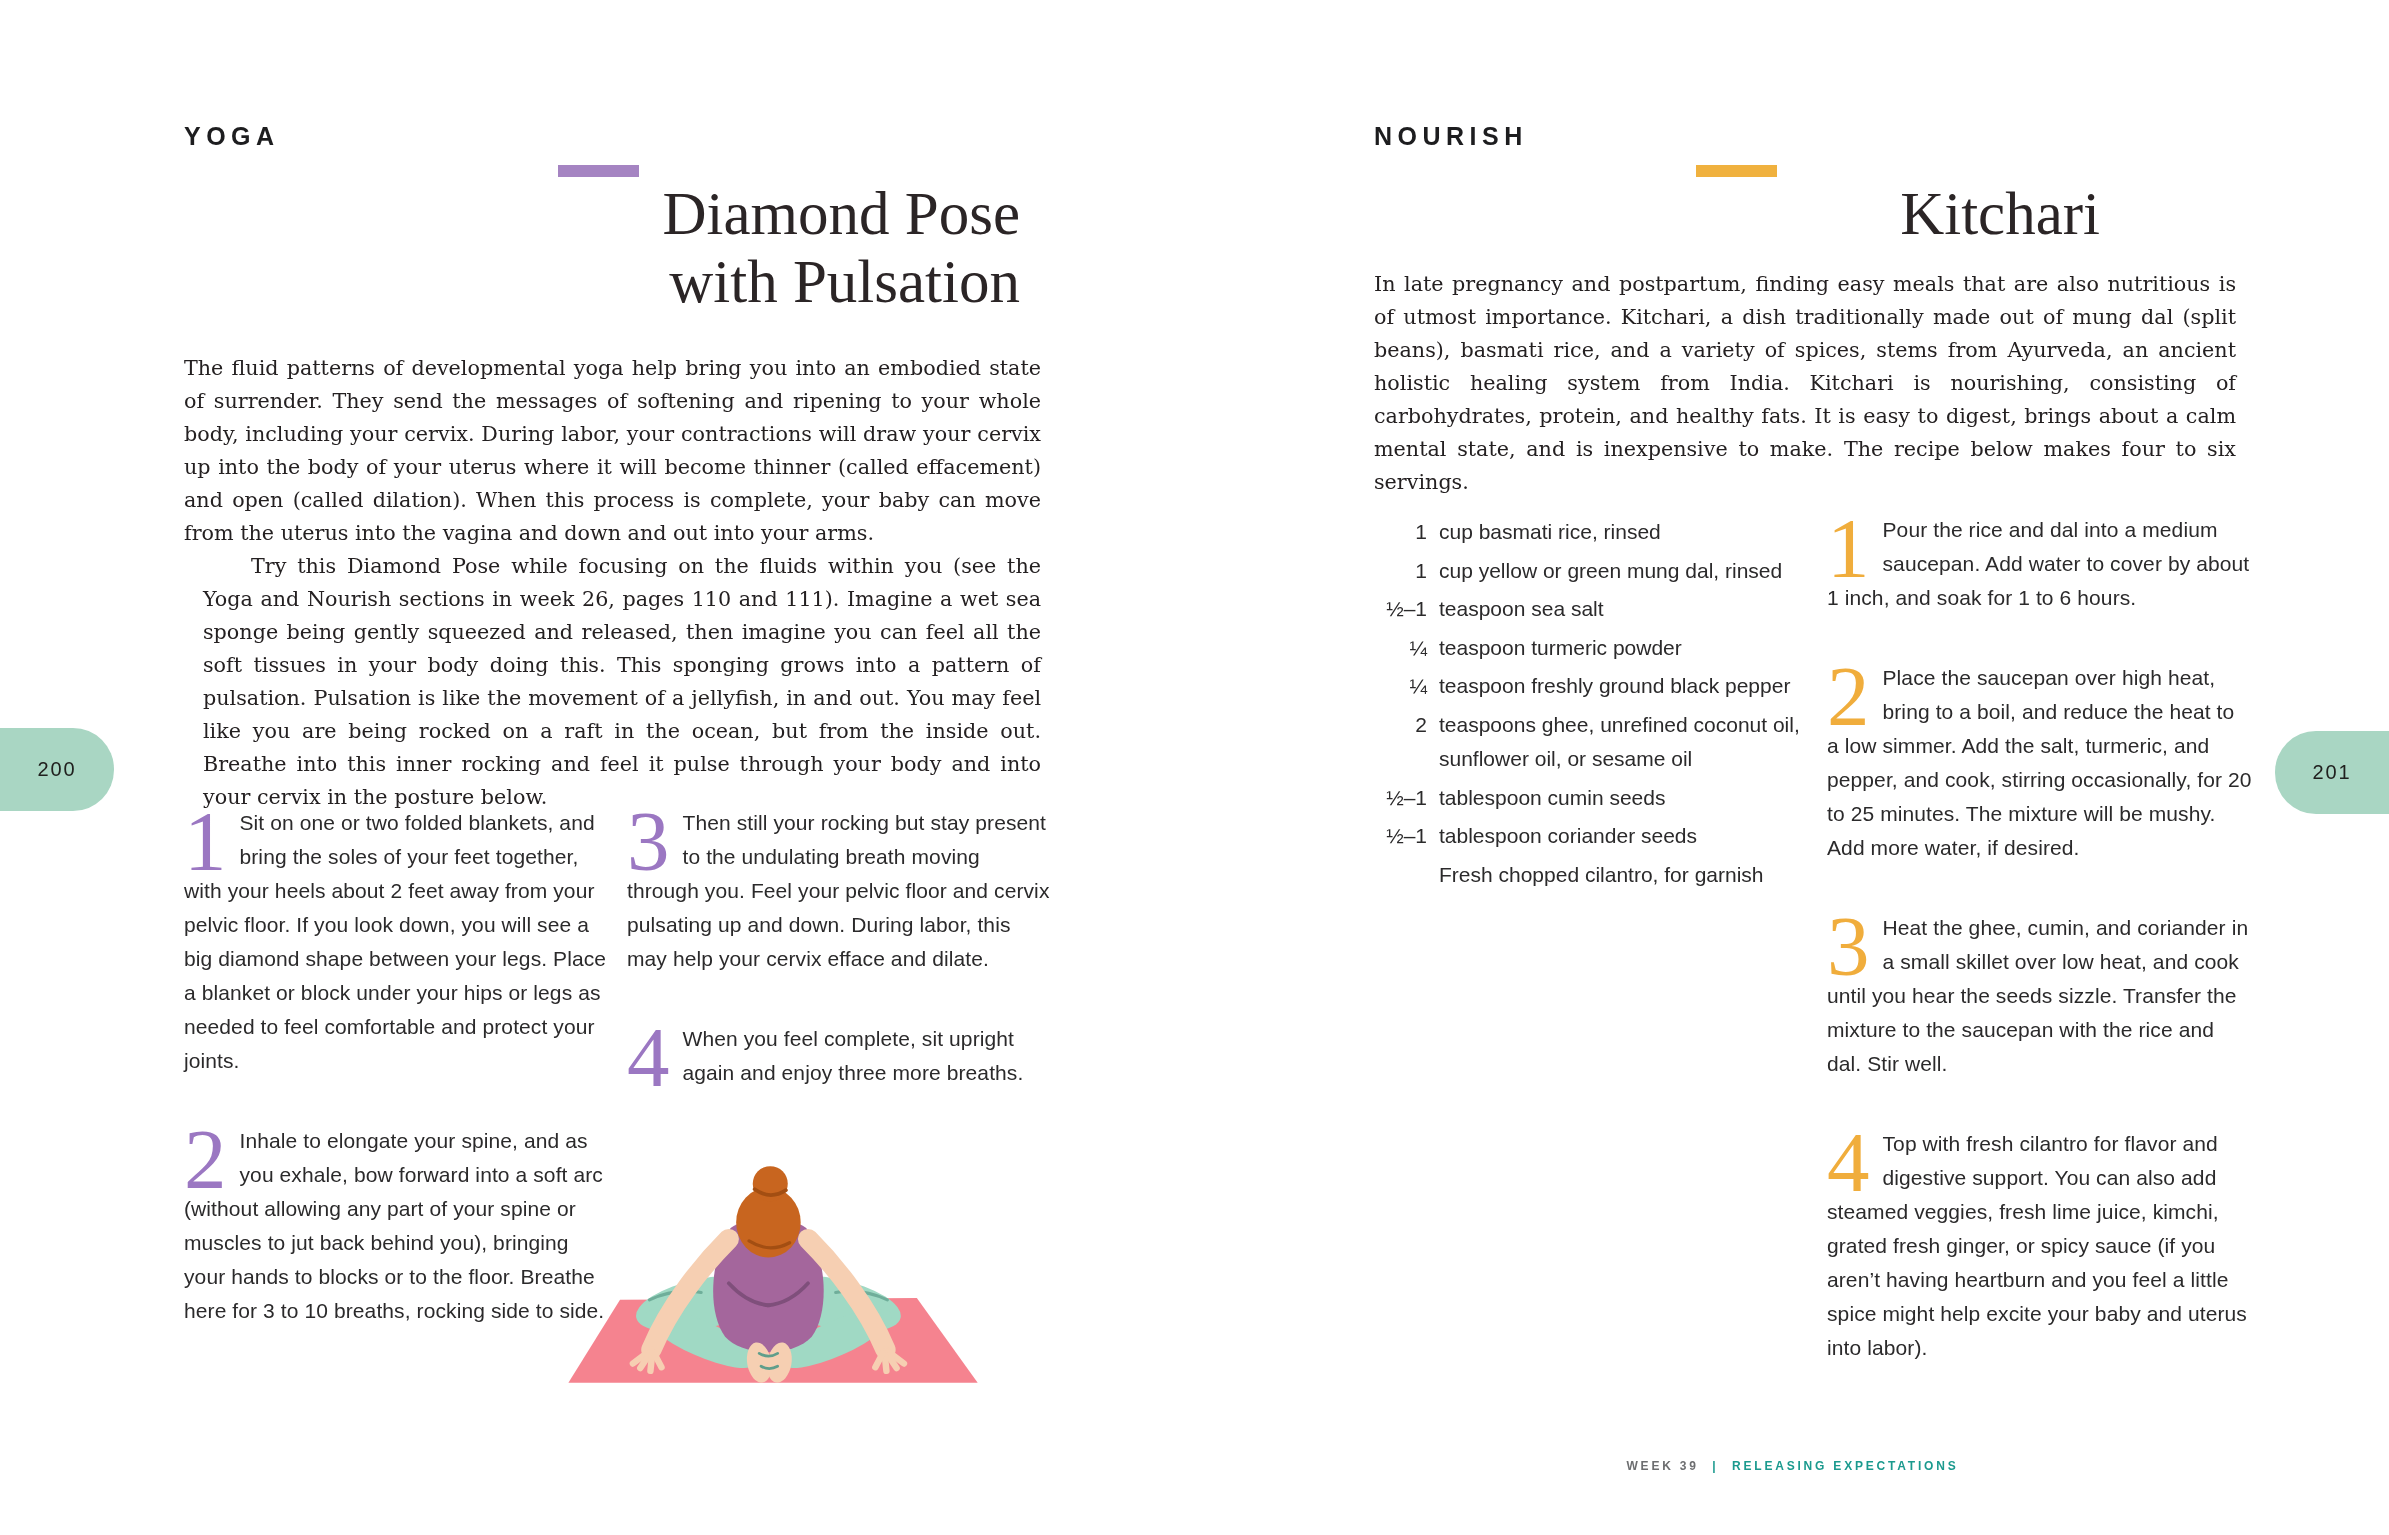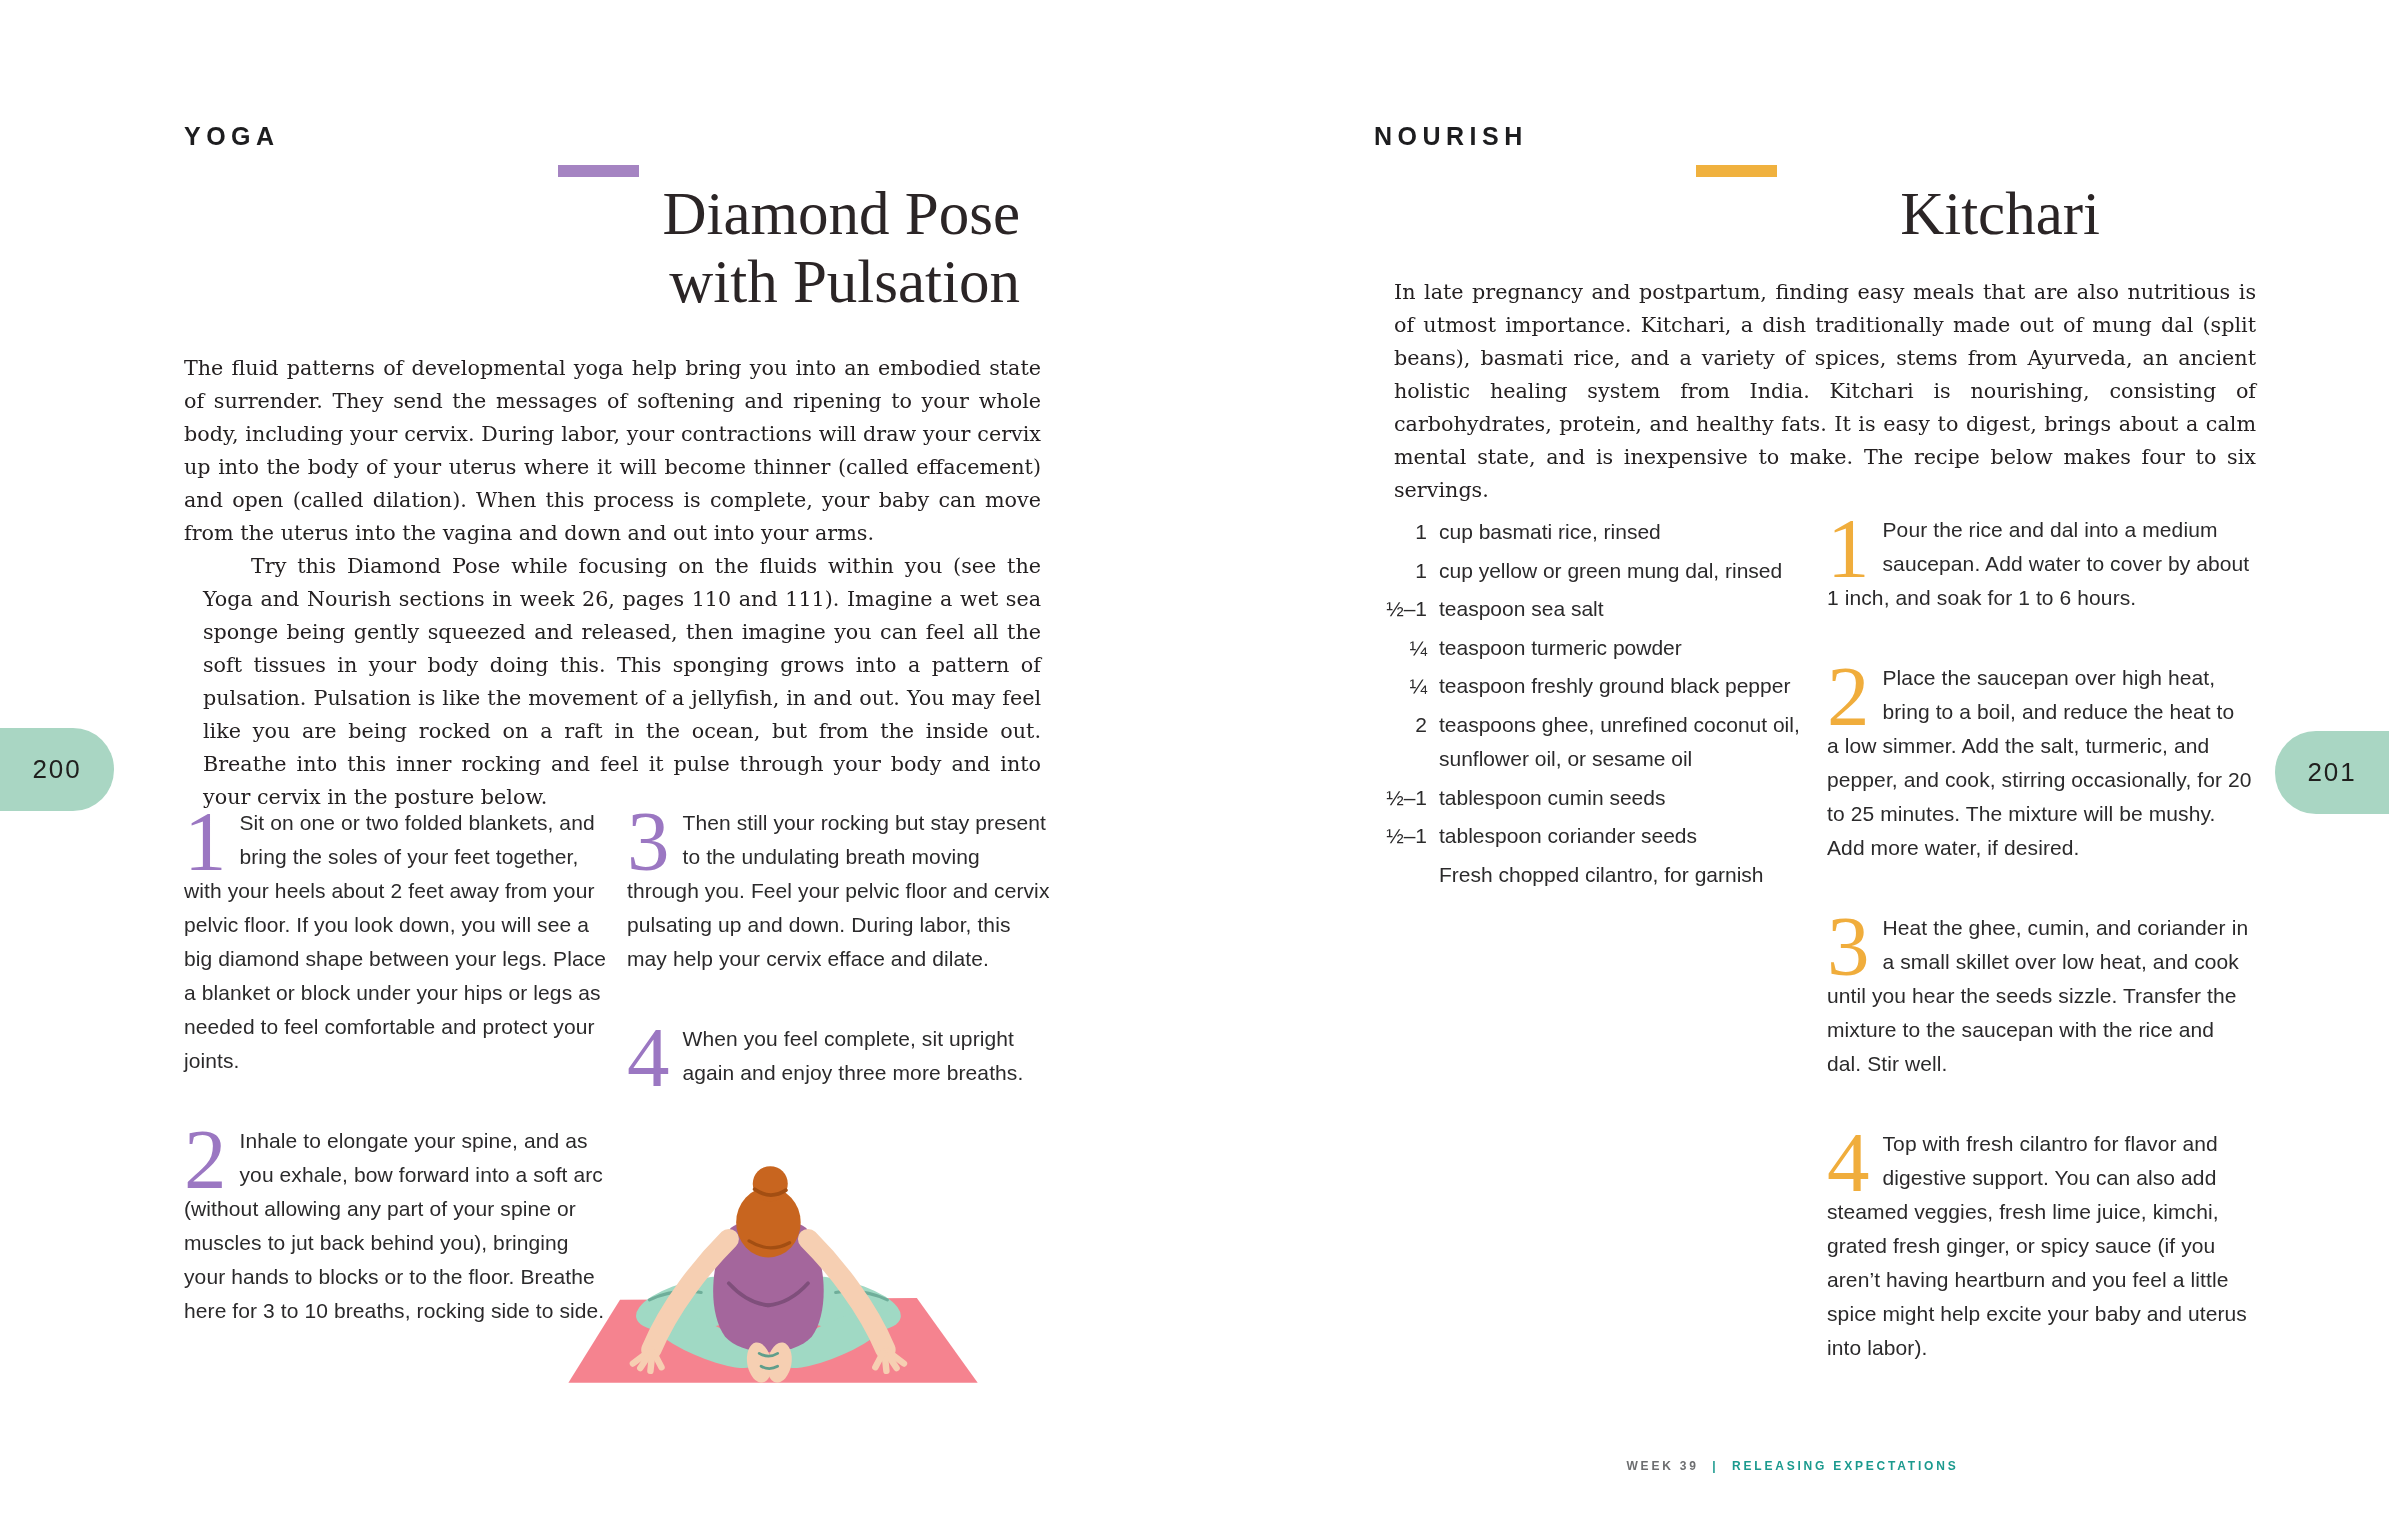--- a/index.html
+++ b/index.html
@@ -63,39 +63,39 @@
     font-family:Liberation Sans, sans-serif;
   }
   .footer .fw{color:var(--footer_gray,#6d6e70);}
   .footer .fsep{color:var(--footer_teal,#1b9a8e);margin:0 7.4px;}
   .footer .fsec{color:var(--footer_teal,#1b9a8e);}
 
   
   .page-tab{
     background:var(--tab_mint,#a9d6c3);width:114px;height:83px;
     display:flex;align-items:center;justify-content:center;
-    font-size:26px;letter-spacing:1.8px;color:#20201e;font-weight:500;
+    font-size:20px;letter-spacing:1.8px;color:#20201e;font-weight:500;
   }
   .tab-left{left:0;top:728px;border-radius:0 41px 41px 0;}
   .tab-right{right:0;top:731px;border-radius:41px 0 0 41px;}
 
   
   .lp-kicker{left:184px;top:122px;width:836px;}
   .lp-bar{left:558px;top:165px;}
   .lp-title{left:184px;top:180px;width:836px;}
   .lp-intro{left:184px;top:352px;width:857px;}
   .lp-col1{left:184px;top:806px;width:425px;}
   .lp-col2{left:627px;top:806px;width:423px;}
   .illustration{left:557px;top:1145px;width:539px;height:283px;}
 
   
   .rp-kicker{left:1374px;top:122px;width:726px;}
   .rp-bar{left:1696px;top:165px;}
   .rp-title{left:1374px;top:180px;width:726px;}
-  .rp-intro{left:1374px;top:276px;width:862px;margin-left:20px;}
+  .rp-intro{left:1374px;top:268px;width:862px;}
   .rp-ingredients{left:1374px;top:515px;width:432px;}
   .rp-steps{left:1827px;top:513px;width:425px;}
   .rp-footer{left:1379px;top:1459px;width:827px;}
 </style>
 </head>
 <body>
 
 <div>
 
   <section>

